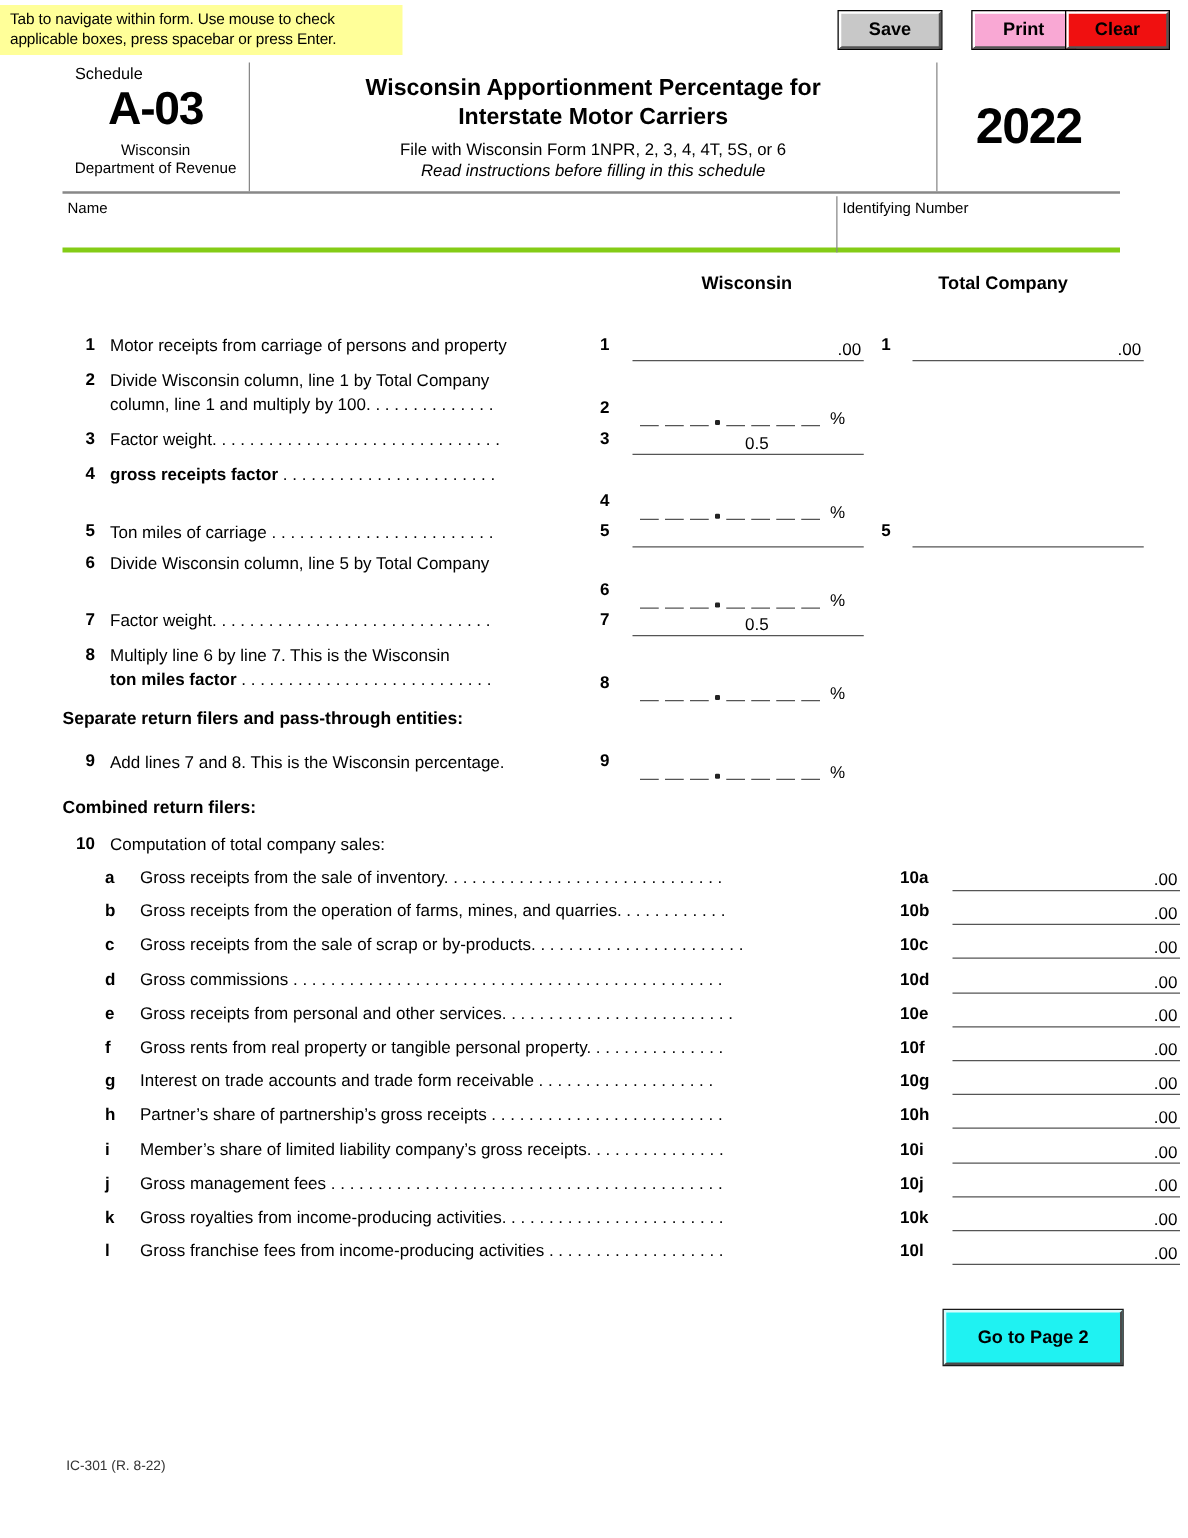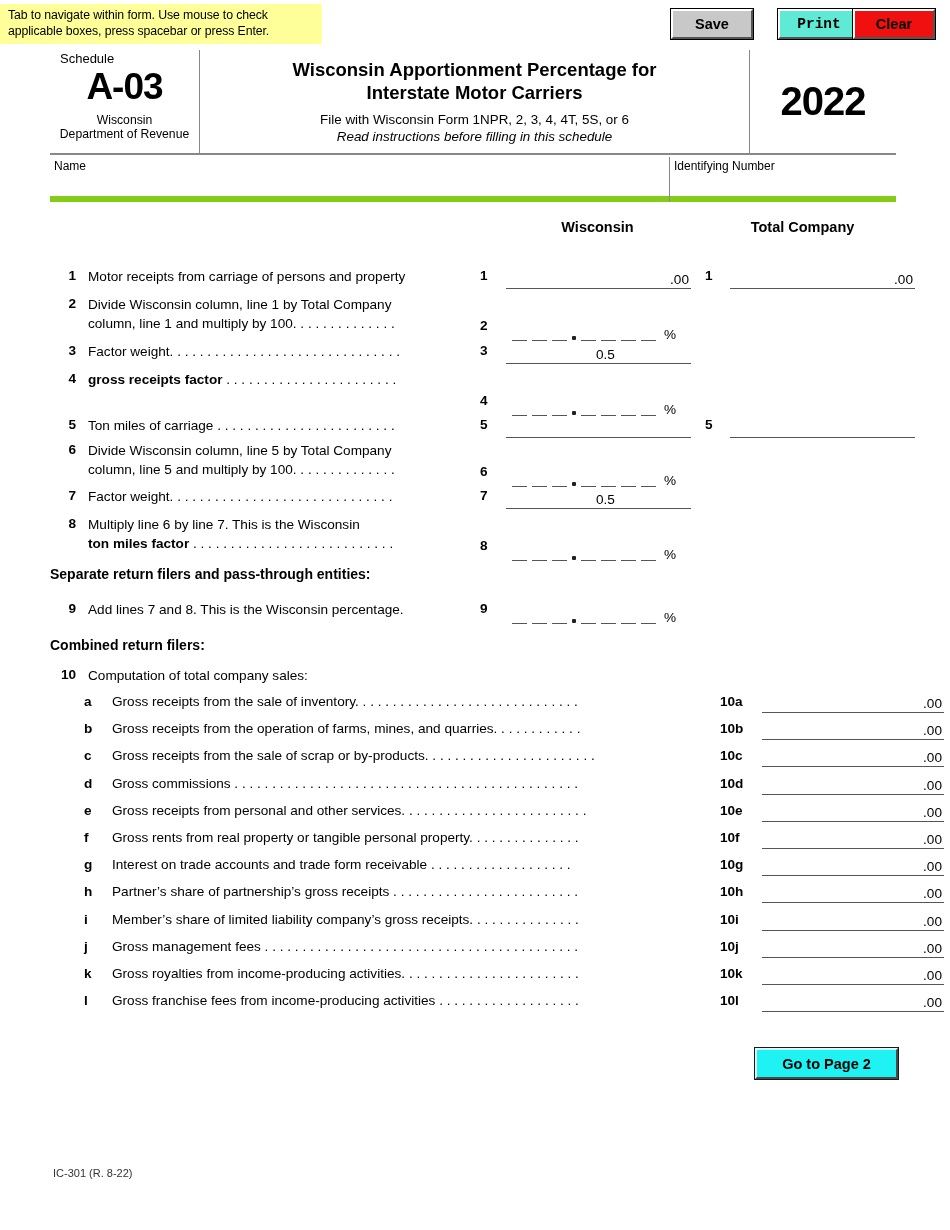--- a/index.html
+++ b/index.html
@@ -33,21 +33,21 @@
     border-left: 2px solid #ffffff;
     border-right: 2px solid #555555;
     border-bottom: 2px solid #555555;
     outline: 1px solid #000;
     font-size: 14.5px; font-weight: bold;
     display: flex; align-items: center; justify-content: center;
     font-family: "Liberation Sans", sans-serif;
     cursor: pointer; user-select: none;
   }
   #btn-save  { left: 671px; background: #c8c8c8; color: #000; }
-  #btn-print { left: 778px; background: #5eead4; color: #000; font-family: Liberation Mono, monospace; }
+  #btn-print { left: 778px; background: #f9a8d4; color: #000; }
   #btn-clear { left: 853px; background: #f01010; color: #000; }
 
   
   #masthead {
     position: absolute; left: 50px; top: 50px; width: 846px; height: 105px;
     border-bottom: 2px solid #888;
   }
   #mast-left {
     position: absolute; left: 0; top: 0; width: 150px; height: 103px;
     border-right: 1px solid #888;
@@ -68,21 +68,21 @@
 
   #mast-right {
     position: absolute; left: 700px; top: 0; width: 146px; height: 103px;
     display: flex; align-items: center; justify-content: center;
   }
   #mast-year { font-size: 40px; font-weight: bold; letter-spacing: -1px; }
 
   
   #nameid {
     position: absolute; left: 50px; top: 157px; width: 846px; height: 45px;
-    border-bottom: 6px solid #84cc16;
+    border-bottom: 4px solid #84cc16;
   }
   #name-cell {
     position: absolute; left: 0; top: 0; width: 620px; height: 45px;
     border-right: 1px solid #888;
   }
   #id-cell { position: absolute; left: 620px; top: 0; width: 226px; height: 45px; }
   .celllabel { font-size: 12px; padding: 2px 0 0 4px; }
 
   
   #col-wi {
@@ -161,21 +161,21 @@
   }
   .sub-money {
     position: absolute; left: 712px; width: 182px;
     border-bottom: 1.4px solid #555; height: 19px;
   }
   .sub-money .dot00 { position: absolute; right: 2px; bottom: 1px; font-size: 13.6px; }
 
   
   #gotopage {
     position: absolute; left: 755px; top: 1048px;
-    width: 143px; height: 31px;
+    width: 143px; height: 44px;
     background: #1ff2f2;
     border-top: 2px solid #d9fbfb;
     border-left: 2px solid #d9fbfb;
     border-right: 2px solid #4a4a4a;
     border-bottom: 2px solid #4a4a4a;
     outline: 1px solid #1a1a1a;
     font-size: 14.5px; font-weight: bold;
     display: flex; align-items: center; justify-content: center;
     cursor: pointer; user-select: none;
   }
@@ -291,21 +291,20 @@
       <div class="rtxt" style="top: 0px;">Ton miles of carriage . . . . . . . . . . . . . . . . . . . . . . . .</div>
       <div class="fnum" style="left: 430px; top: 0px;">5</div>
       <div class="money" style="left: 456px; top: 2px; width: 185px;"></div>
       <div class="fnum" style="left: 655px; top: 0px;">5</div>
       <div class="money" style="left: 680px; top: 2px; width: 185px;"></div>
     </div>
     <div class="row" style="top: 442px;">
       <div class="rnum" style="top: 0px;">6</div>
       <div class="rtxt" style="top: 0px;">
         <div>Divide Wisconsin column, line 5 by Total Company</div>
-        <div>column, line 5 and multiply by 100. . . . . . . . . . . . . .</div>
       </div>
       <div class="fnum" style="left: 430px; top: 22px;">6</div>
       <div class="pct" style="left: 462px; top: 30px;">
         <div class="slot"></div>
         <div class="slot"></div>
         <div class="slot"></div>
         <div class="pt"></div>
         <div class="slot"></div>
         <div class="slot"></div>
         <div class="slot"></div>

